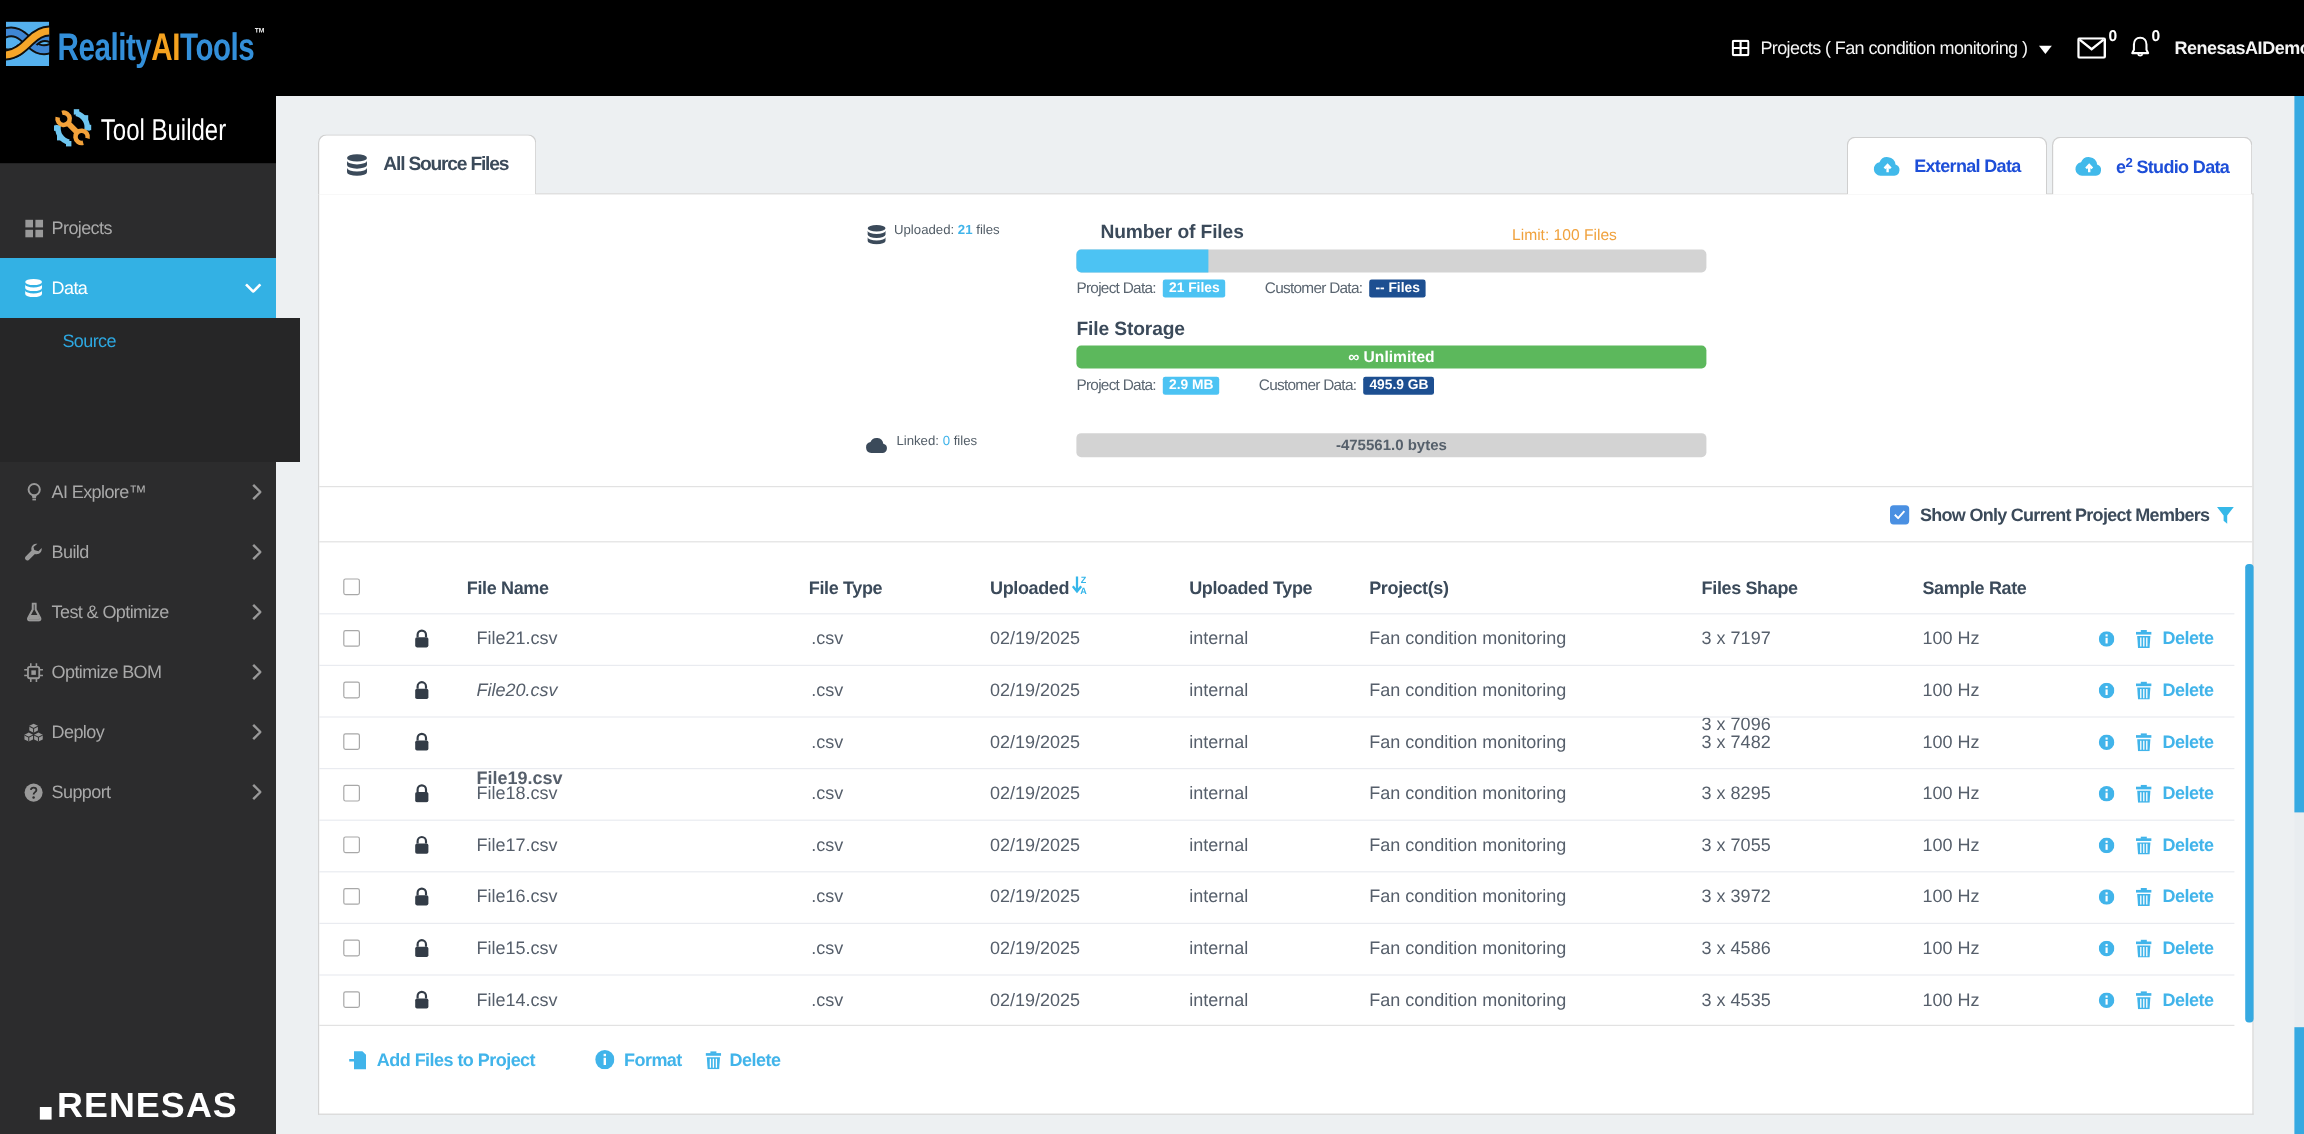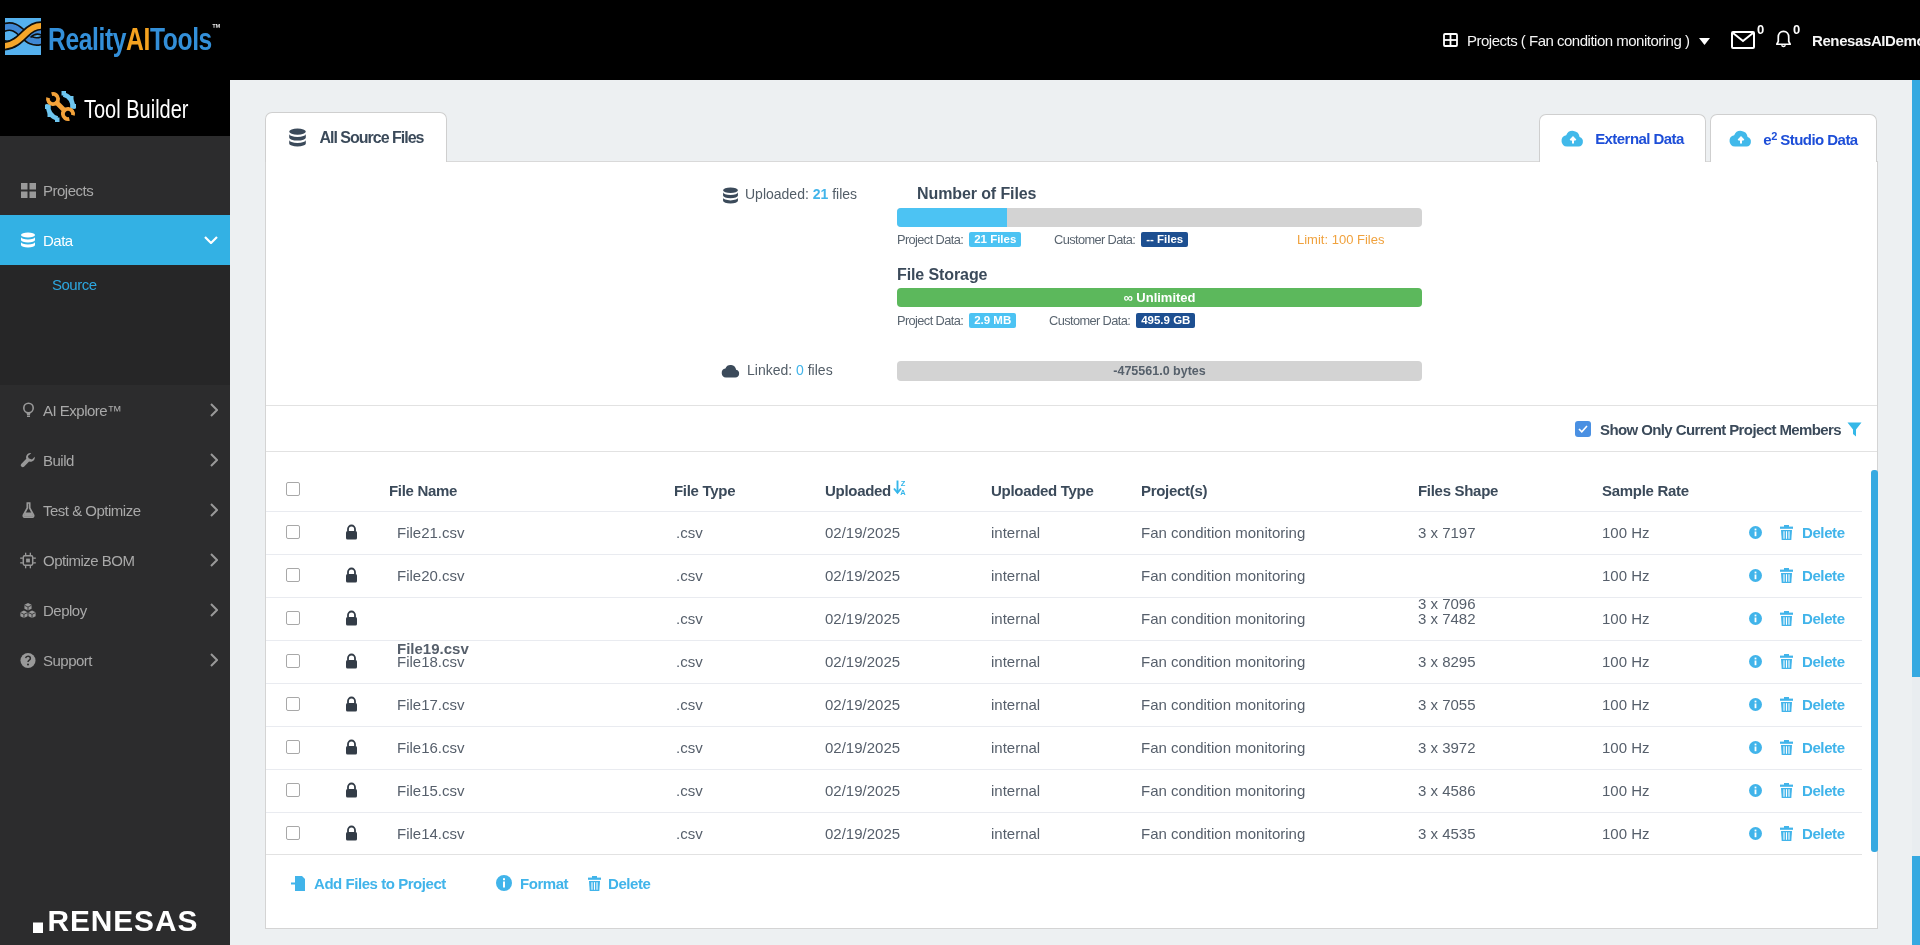--- a/index.html
+++ b/index.html
@@ -20,34 +20,34 @@
 #hdr-right { position:absolute; left:0; top:0; width:1920px; height:80px; color:#fff;margin-left:45px; }
 .hdr-proj { position:absolute; left:1422px; top:32px; font-size:15px; letter-spacing:-0.5px; color:#f5f5f5; }
 .hdr-user { position:absolute; left:1767px; top:32px; font-size:15px; font-weight:bold; letter-spacing:-0.4px; color:#f5f5f5; }
 .badge0 { position:absolute; color:#fff; font-size:13px; font-weight:bold; }
 
 
 .sb-item { position:absolute; left:0; width:230px; height:50px; color:#a9a9a9; font-size:15px; letter-spacing:-0.5px; display:flex; align-items:center; }
 .sb-item .ic { width:16px; margin-left:20px; margin-right:7px; display:flex; justify-content:center; }
 .sb-chev { position:absolute; right:12px; top:50%; transform:translateY(-50%); }
 #sb-data { background:#33b1e4; color:#fff; }
-.sb-sub { position:absolute; left:0; width:230px; background:#262627; }
+.sb-sub { position:absolute; left:0; width:250px; background:#262627; }
 .sb-subitem { height:40px; line-height:40px; padding-left:52px; font-size:15px; letter-spacing:-0.5px; color:#a9a9a9; }
 .sb-subitem.active { color:#2da7e0; }
 
 
 #card { position:absolute; left:265px; top:161px; width:1613px; height:768px; background:#fff; border:1px solid #d4d4d4; border-top:1px solid #d9d9d9; }
 .tab { position:absolute; background:#fff; border:1px solid #cfcfcf; border-bottom:none; border-radius:7px 7px 0 0; display:flex; align-items:center; justify-content:center; }
 #tab-main { left:265px; top:112px; width:182px; height:50px; font-size:16px; font-weight:bold; color:#3b4a5a; letter-spacing:-1px; }
 #tab-ext { left:1539px; top:114px; width:167px; height:48px; }
 #tab-e2 { left:1710px; top:114px; width:167px; height:48px; }
 .tabblue { color:#1d4ed8; font-size:15px; font-weight:bold; letter-spacing:-0.55px; }
 
 
-.statlabel { position:absolute; font-size:14px; color:#525d67; }
+.statlabel { position:absolute; font-size:11px; color:#525d67; }
 .statlabel .blue { color:#41b4ea; }
 .sec-h { position:absolute; font-size:16px; font-weight:bold; color:#3b4a5a; letter-spacing:-0.1px; }
 .limit { position:absolute; font-size:13px; color:#f0a23e; }
 .bar { position:absolute; left:897px; width:525px; height:19px; border-radius:4px; }
 .minilabel { position:absolute; font-size:12.8px; letter-spacing:-0.6px; color:#5a6570; }
 .minibadge { display:inline-block; color:#fff; font-size:11.5px; font-weight:bold; letter-spacing:0; border-radius:2px; text-align:center; padding:1px 5px 2px; position:relative; top:-1px; margin-left:3px; }
 .bb { background:#4cc3f3; }
 .nb { background:#1d4f91; }
 
 .divider { position:absolute; left:266px; width:1611px; height:1px; background:#e2e2e2; }
@@ -294,21 +294,21 @@
 <div id="stats">
 
   <svg class="abs" style="left:722px; top:187px;" width="17" height="17" viewBox="0 0 16 16">
       <ellipse cx="8" cy="3" rx="7" ry="2.6" fill="#3b4a5a"></ellipse>
       <path d="M1 5 a7 2.6 0 0 0 14 0 l0 3 a7 2.6 0 0 1 -14 0 Z" fill="#3b4a5a"></path>
       <path d="M1 10 a7 2.6 0 0 0 14 0 l0 3 a7 2.6 0 0 1 -14 0 Z" fill="#3b4a5a"></path>
     </svg>
   <div class="statlabel" style="left:745px; top:186px;">Uploaded: <span class="blue" style="font-weight:bold;">21</span> files</div>
 
   <div class="sec-h" style="left:897px; top:185px;margin-left:20px;">Number of Files</div>
-  <div class="limit" style="left:1297px; top:188px;margin-top:44px;">Limit: 100 Files</div>
+  <div class="limit" style="left:1260px; top:188px;">Limit: 100 Files</div>
   <div class="bar" style="top:208px; background:#d3d3d3;"></div>
   <div class="abs" style="left:897px; top:208px; width:110px; height:19px; background:#4cc3f3; border-radius:4px 0 0 4px;"></div>
   <div class="minilabel" style="left:897px; top:232px;">Project Data: <span class="minibadge bb">21 Files</span></div>
   <div class="minilabel" style="left:1054px; top:232px;">Customer Data: <span class="minibadge nb">-- Files</span></div>
 
   <div class="sec-h" style="left:897px; top:266px;">File Storage</div>
   <div class="bar" style="top:288px; background:#5cb85c; color:#fff; font-weight:bold; font-size:13px; text-align:center; line-height:19px;">∞ Unlimited</div>
   <div class="minilabel" style="left:897px; top:313px;">Project Data: <span class="minibadge bb">2.9 MB</span></div>
   <div class="minilabel" style="left:1049px; top:313px;">Customer Data: <span class="minibadge nb">495.9 GB</span></div>
 
@@ -377,21 +377,21 @@
         <line x1="9" y1="6.2" x2="9" y2="13.8"></line>
       </g>
     </svg>
   <div class="del abs" style="left:1802px; top:524px;">Delete</div>
   <div class="rowline" style="top:554px;"></div>
   <div class="cb" style="left:286px; top:568px;"></div>
   <svg class="abs" style="left:345px; top:567px;" width="13" height="16" viewBox="0 0 13 16">
       <path d="M3 7 L3 5 a3.5 3.5 0 0 1 7 0 L10 7" fill="none" stroke="#333c47" stroke-width="1.8"></path>
       <rect x="1" y="7" width="11" height="8.5" rx="1.5" fill="#333c47"></rect>
     </svg>
-  <div class="td" style="left:397px; top:567px;">File20.csv</div>
+  <div class="td" style="left:397px; top:567px;font-style:italic;">File20.csv</div>
   <div class="td" style="left:676px; top:567px;">.csv</div>
   <div class="td" style="left:825px; top:567px;">02/19/2025</div>
   <div class="td" style="left:991px; top:567px;">internal</div>
   <div class="td" style="left:1141px; top:567px;">Fan condition monitoring</div>
   <div class="td" style="left:1418px; top:567px;margin-top:28px;">3 x 7096</div>
   <div class="td" style="left:1602px; top:567px;">100 Hz</div>
   <svg class="abs" style="left:1749px; top:569px;" width="13" height="13" viewBox="0 0 13 13">
       <circle cx="6.5" cy="6.5" r="6.5" fill="#41b4ea"></circle>
       <rect x="5.6" y="5.5" width="1.8" height="4.7" fill="#fff"></rect>
       <rect x="5.6" y="2.6" width="1.8" height="1.8" fill="#fff"></rect>

